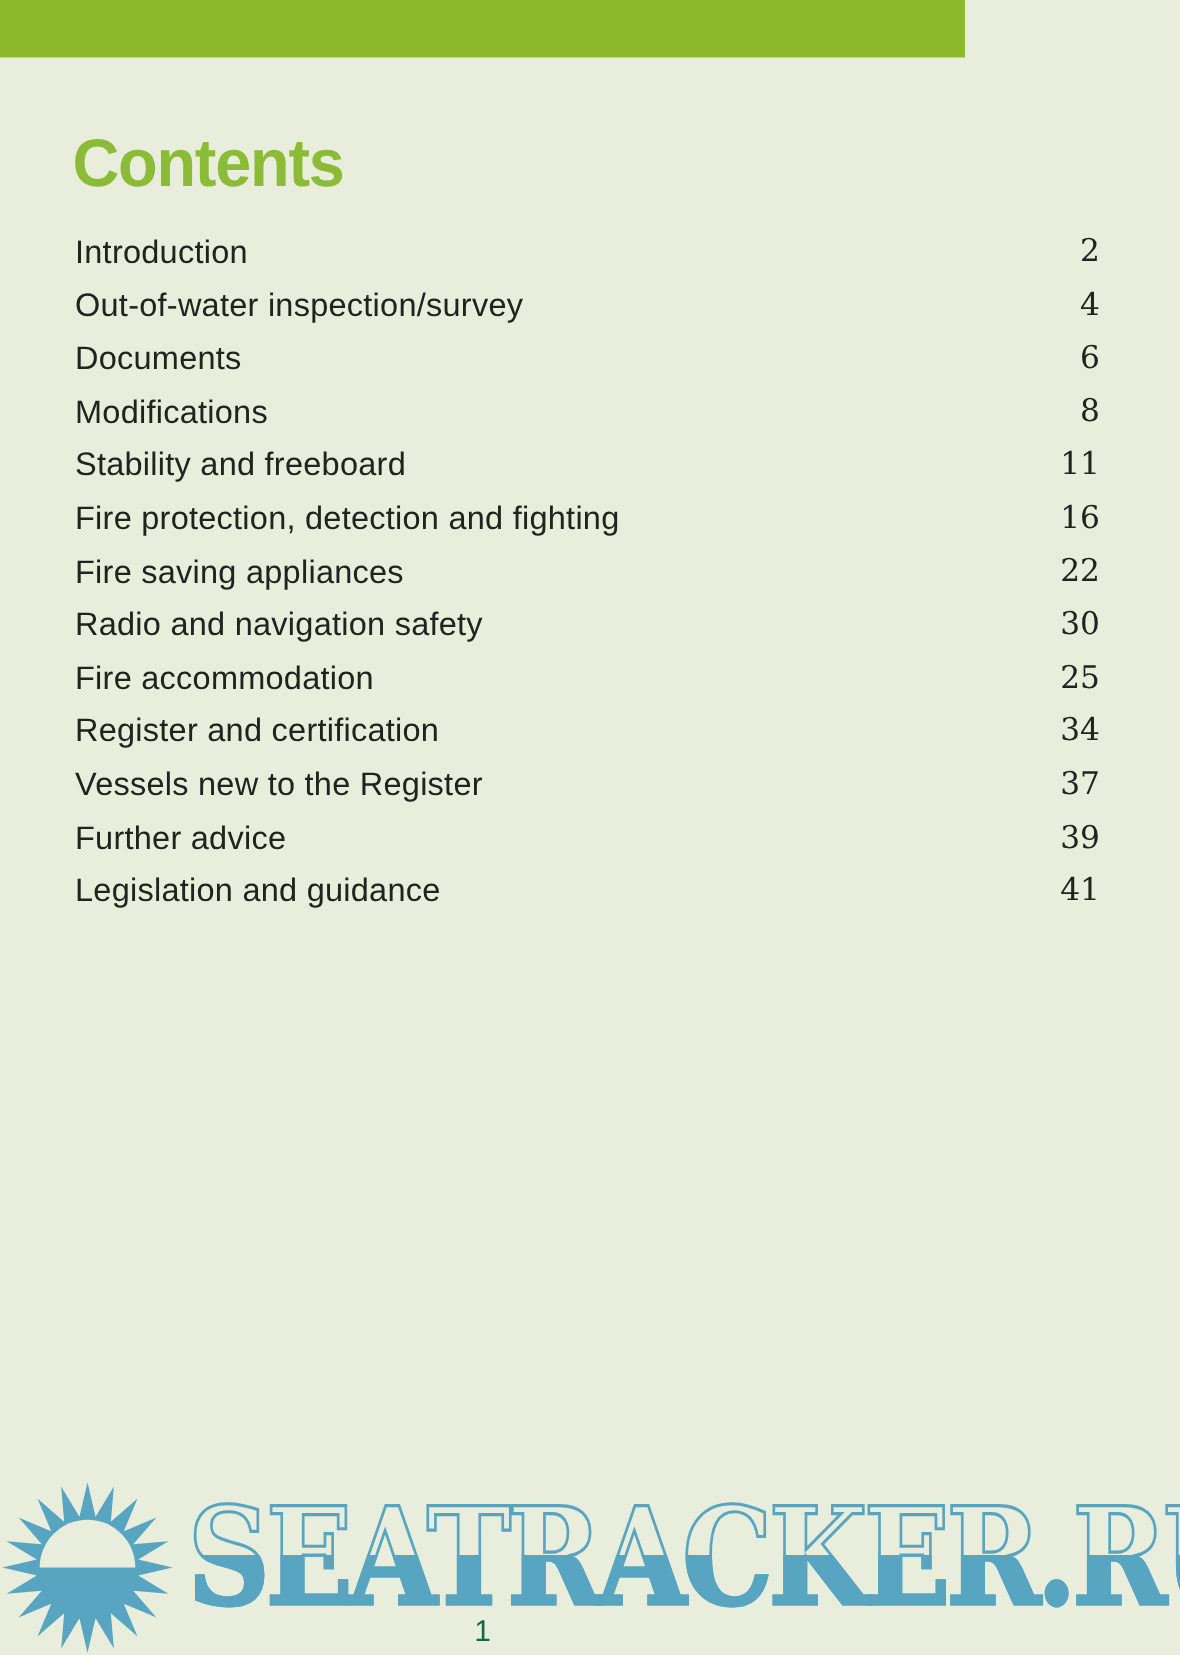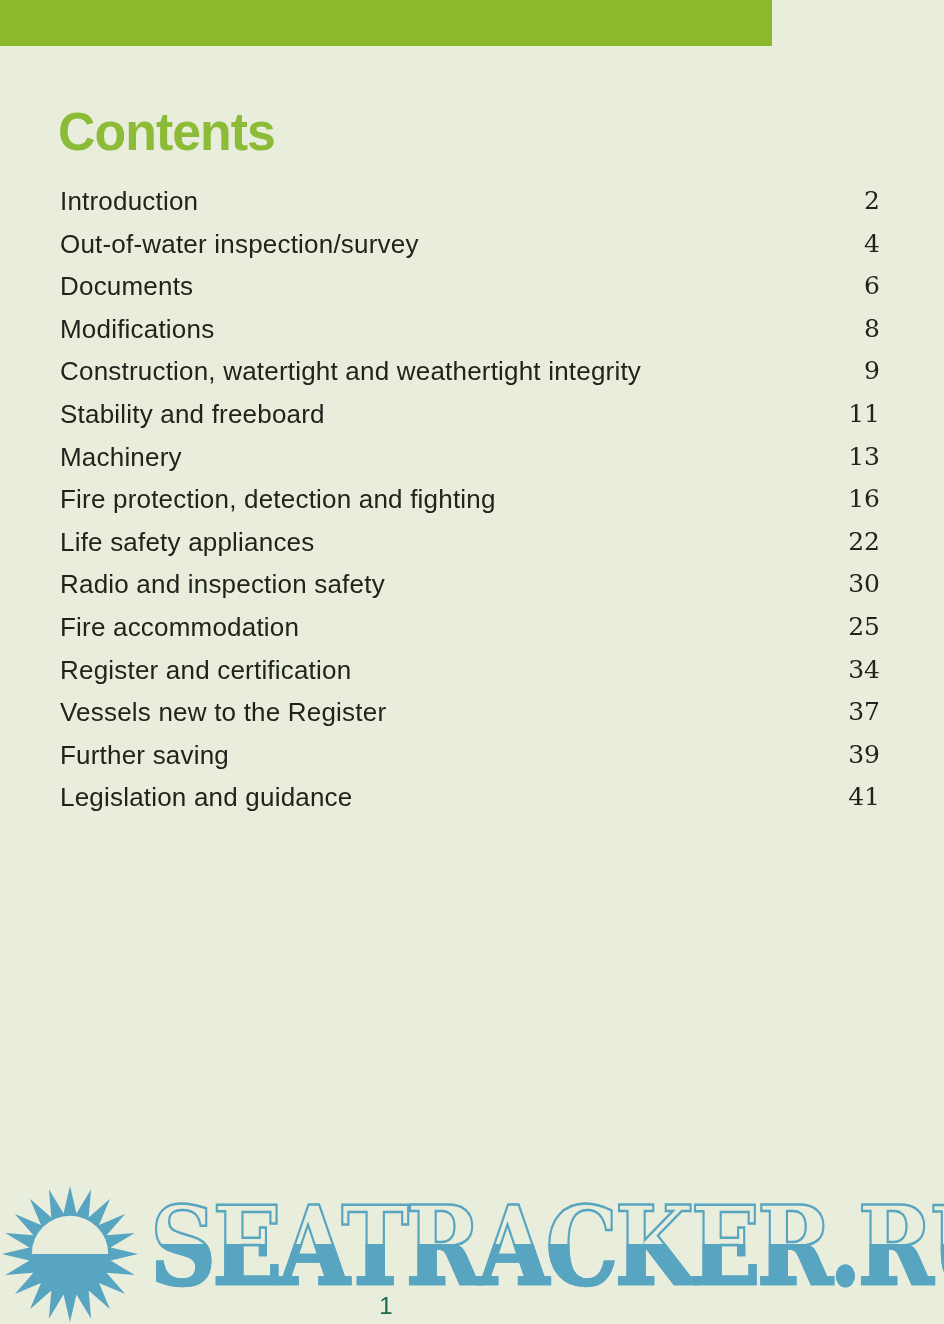--- a/index.html
+++ b/index.html
@@ -124,57 +124,49 @@
       </div>
       <div class="toc-row">
         <span class="toc-label">Documents</span>
         <span class="toc-page">6</span>
       </div>
       <div class="toc-row">
         <span class="toc-label">Modifications</span>
         <span class="toc-page">8</span>
       </div>
       <div class="toc-row">
-        <span class="toc-label">Construction, watertight and weathertight integrity</span>
-        <span class="toc-page">9</span>
-      </div>
-      <div class="toc-row">
         <span class="toc-label">Stability and freeboard</span>
         <span class="toc-page">11</span>
-      </div>
-      <div class="toc-row">
-        <span class="toc-label">Machinery</span>
-        <span class="toc-page">13</span>
       </div>
       <div class="toc-row">
         <span class="toc-label">Fire protection, detection and fighting</span>
         <span class="toc-page">16</span>
       </div>
       <div class="toc-row">
-        <span class="toc-label">Life safety appliances</span>
+        <span class="toc-label">Fire saving appliances</span>
         <span class="toc-page">22</span>
       </div>
       <div class="toc-row">
-        <span class="toc-label">Radio and inspection safety</span>
+        <span class="toc-label">Radio and navigation safety</span>
         <span class="toc-page">30</span>
       </div>
       <div class="toc-row">
         <span class="toc-label">Fire accommodation</span>
         <span class="toc-page">25</span>
       </div>
       <div class="toc-row">
         <span class="toc-label">Register and certification</span>
         <span class="toc-page">34</span>
       </div>
       <div class="toc-row">
         <span class="toc-label">Vessels new to the Register</span>
         <span class="toc-page">37</span>
       </div>
       <div class="toc-row">
-        <span class="toc-label">Further saving</span>
+        <span class="toc-label">Further advice</span>
         <span class="toc-page">39</span>
       </div>
       <div class="toc-row">
         <span class="toc-label">Legislation and guidance</span>
         <span class="toc-page">41</span>
       </div>
     </div>
 
   <div class="watermark">
     <svg class="sun-logo" viewBox="0 0 150 150" xmlns="http://www.w3.org/2000/svg">

